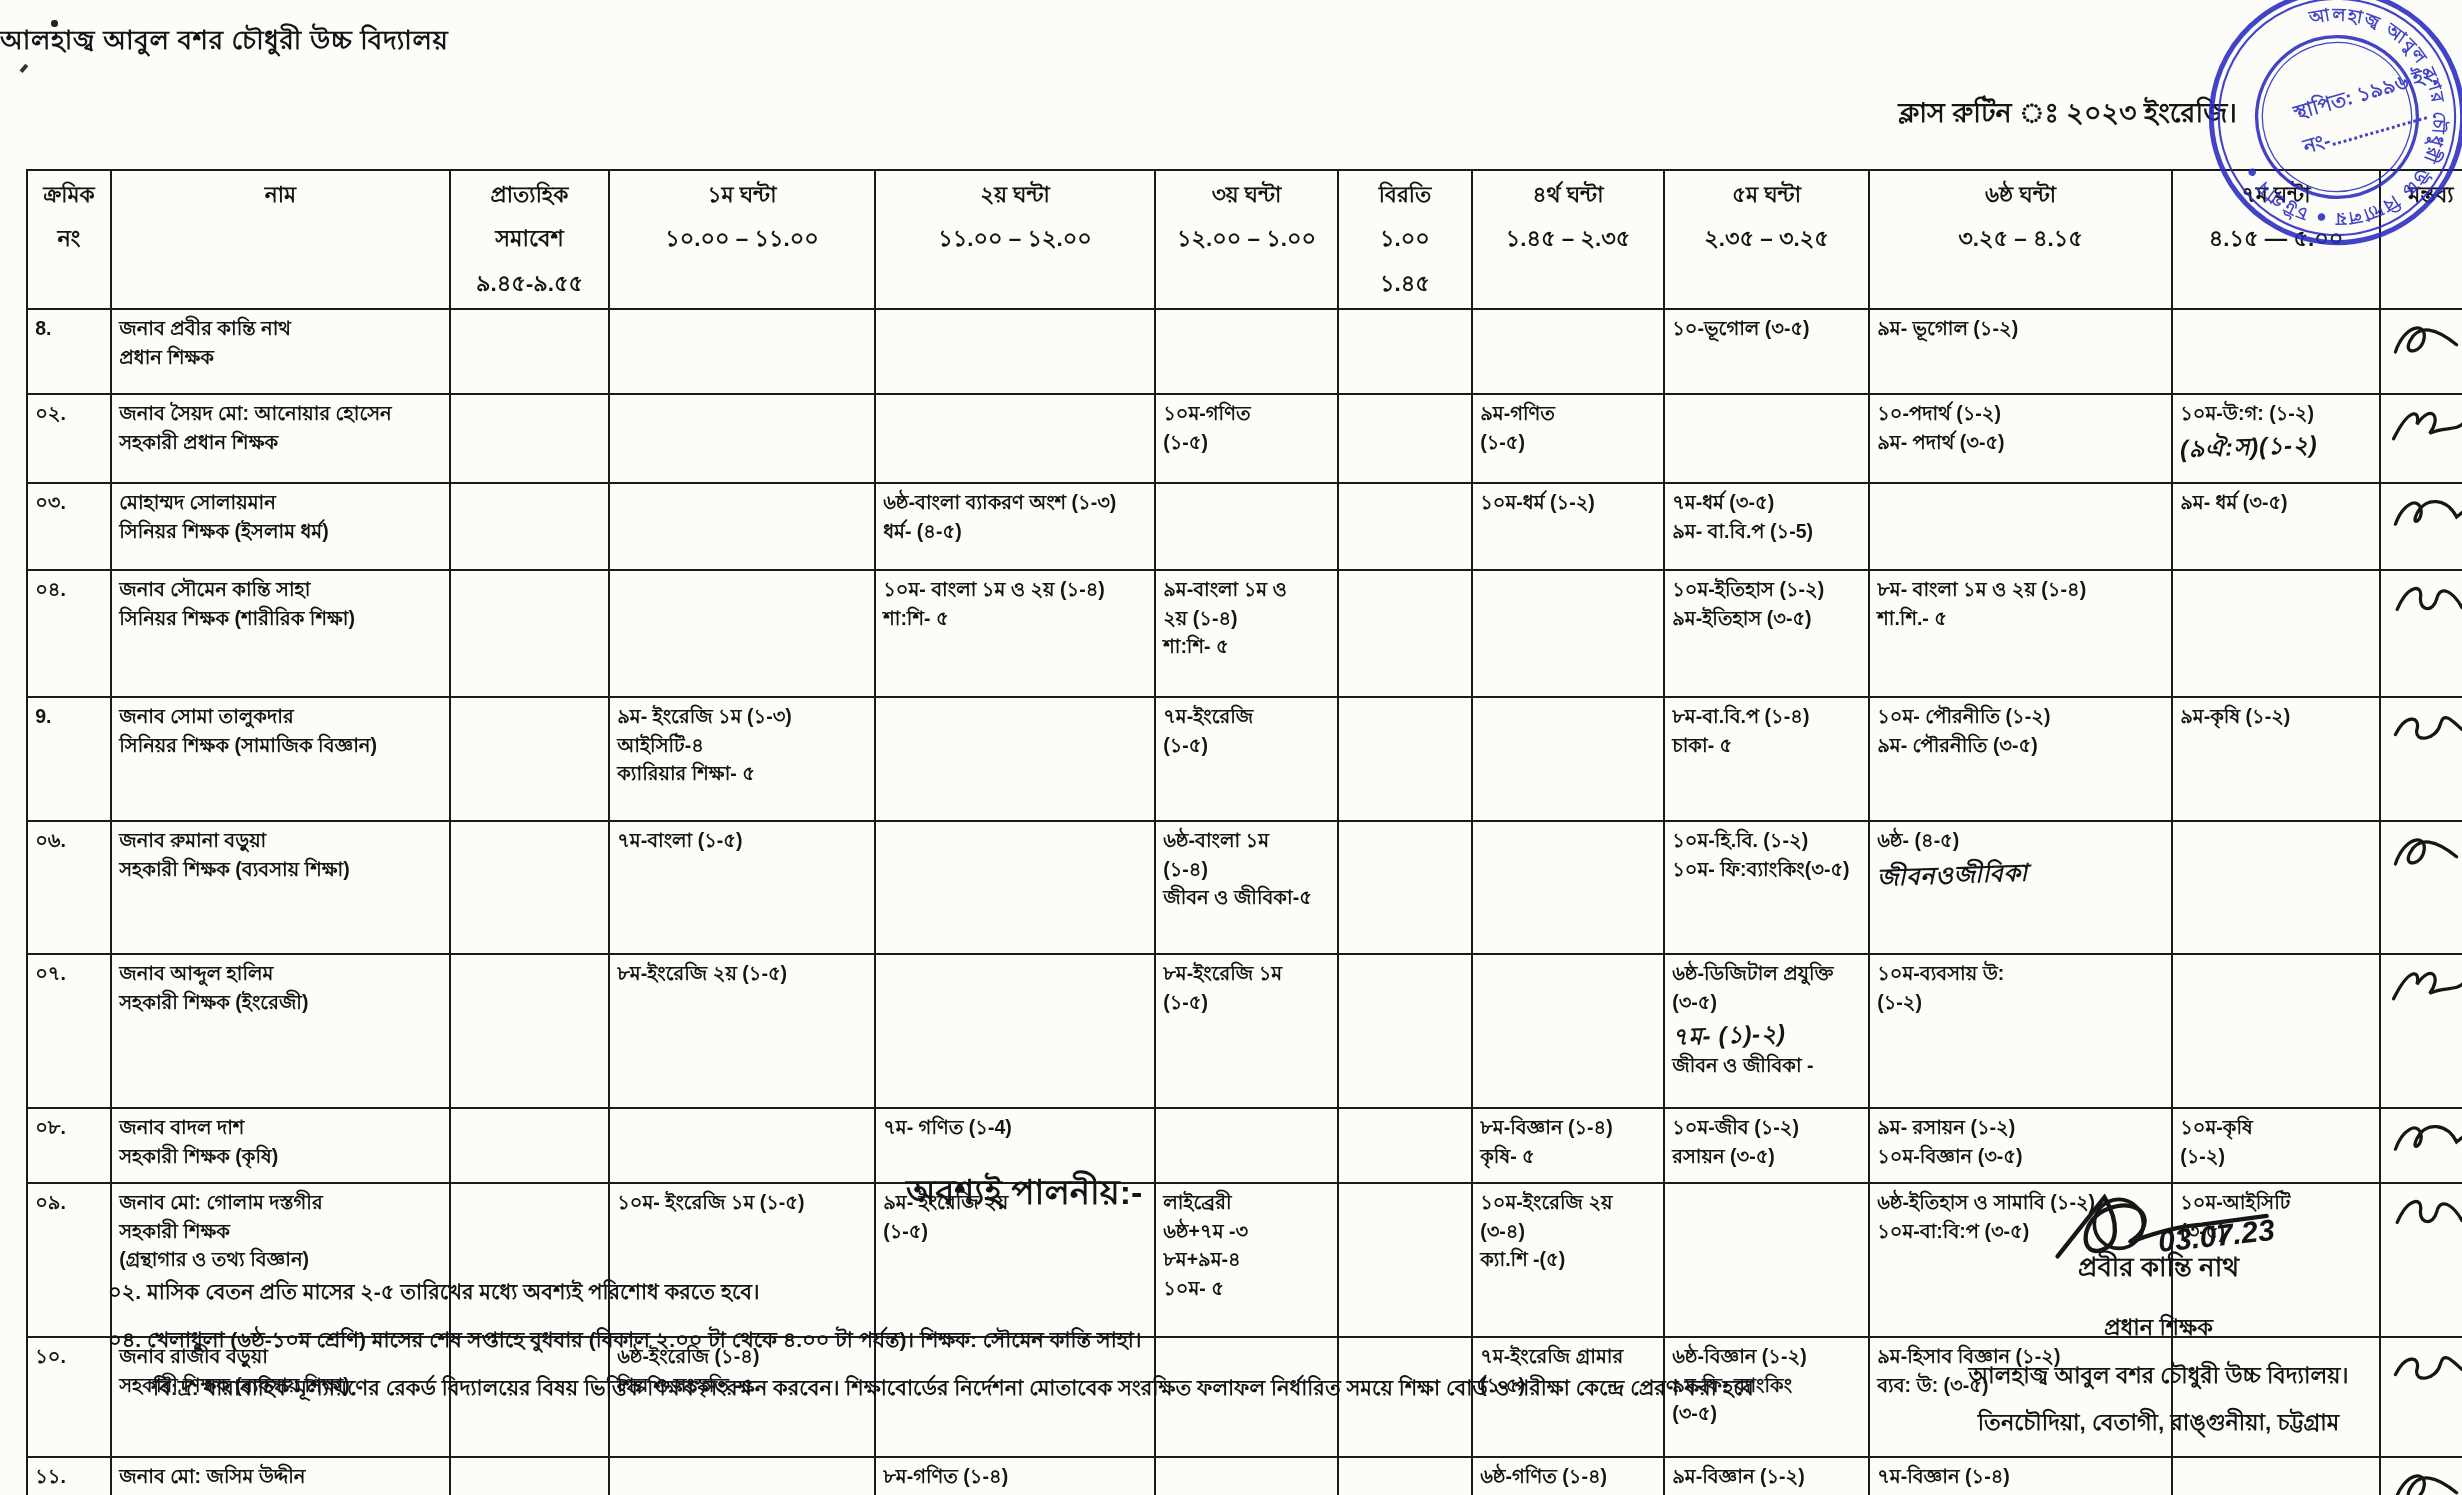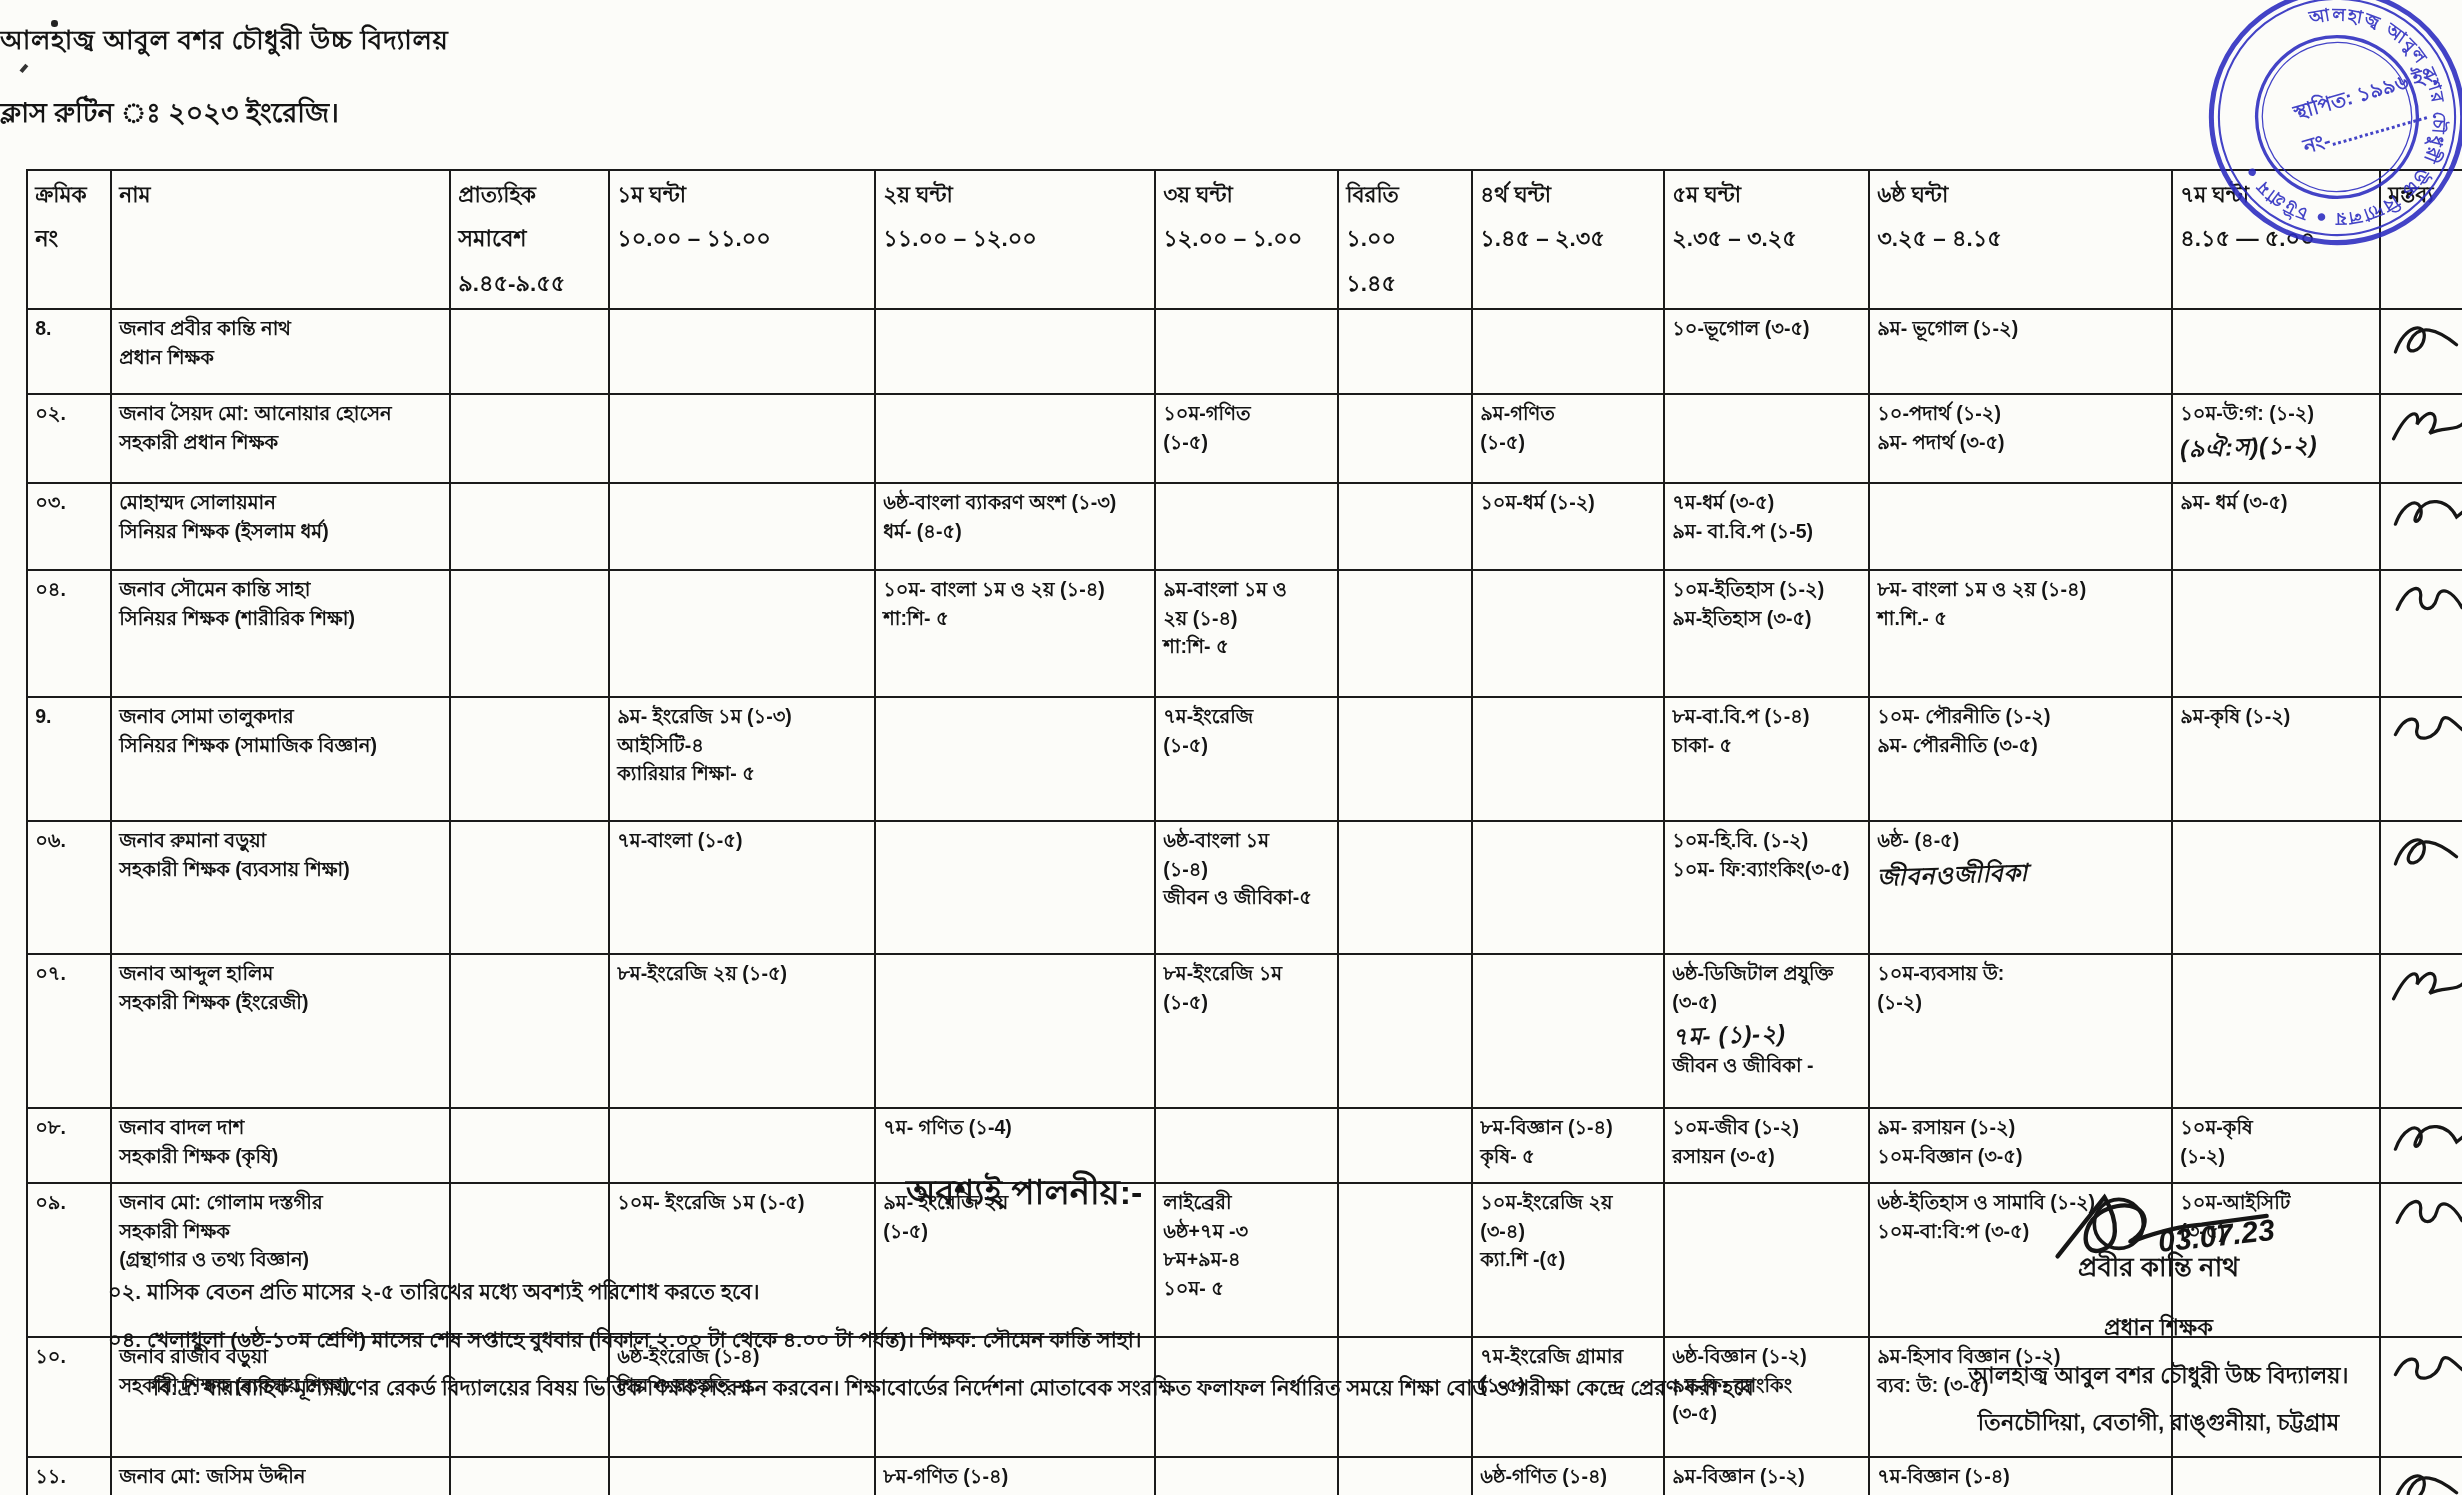--- a/index.html
+++ b/index.html
@@ -3,28 +3,28 @@
 <meta charset="utf-8">
 <style>
   html,body{margin:0;padding:0;}
   body{
     width:2462px;height:1495px;position:relative;overflow:hidden;
     background:#fcfcf9;color:#141414;
     font-family:"Liberation Sans","DejaVu Sans",sans-serif;
   }
   .page-title{position:absolute;top:20px;left:0;width:2309px;text-align:left;
     font-size:26px;font-weight:bold;letter-spacing:0.7px;}
-  .page-subtitle{position:absolute;top:92px;left:0;width:2237px;text-align:left;
+  .page-subtitle{position:absolute;top:92px;left:0;width:2237px;text-align:right;
     font-size:27px;font-weight:bold;}
   table.routine{position:absolute;top:169px;left:26px;border-collapse:collapse;
     table-layout:fixed;width:2432px;background:transparent;}
   table.routine th,table.routine td{
     border:2.2px solid #1b1b1b;vertical-align:top;padding:5.8px 7.2px;
     font-weight:bold;overflow:hidden;}
-  table.routine th{font-size:21.7px;text-align:left;padding-top:7.2px;}
+  table.routine th{font-size:21.7px;text-align:center;padding-top:7.2px;}
   table.routine td{font-size:19.5px;line-height:1.32;text-align:left;}
   td.c-serial{text-align:center;font-size:21px;}
   td.c-name{text-align:center;font-size:20px;}
   td.c-remark{text-align:center;padding:2.9px;}
   .th-time{font-size:22.4px;margin-top:7.2px;white-space:nowrap;}
   .cell-line{margin-bottom:2.9px;}
   .hw{font-style:italic;font-size:24px;transform:rotate(-2deg);letter-spacing:0.7px;}
   .notes-heading{position:absolute;left:906px;top:1166px;font-size:34px;font-weight:bold;}
   .notes-list{position:absolute;left:108px;top:1276px;width:1768px;font-size:21px;font-weight:bold;}
   .notes-list .note-item{margin-bottom:13px;}

